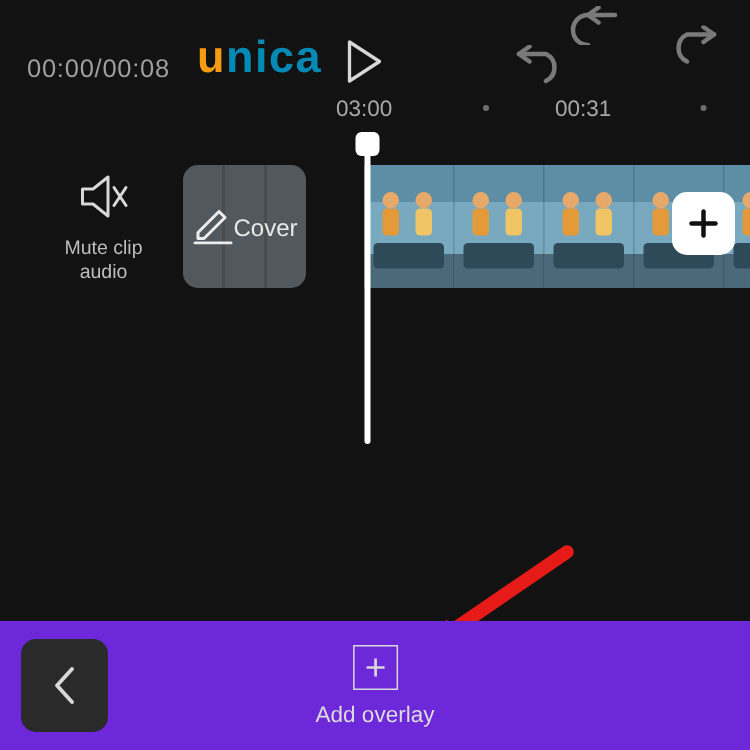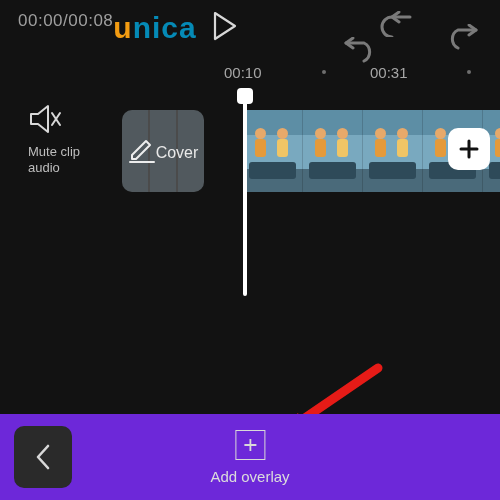--- a/index.html
+++ b/index.html
@@ -1,36 +1,36 @@
 <!DOCTYPE html>
 <html><head>
 <meta charset="utf-8">
 <style>
   * { box-sizing: border-box; margin: 0; padding: 0; }
   html, body { width: 500px; height: 500px; background: #000; overflow: hidden; font-family: -apple-system, Helvetica, Arial, sans-serif; }
   .app { width: 500px; height: 500px; background: #121212; position: relative; color: #d7d7d7; }
 
-  .topbar { display: flex; align-items: flex-start; height: 56px; padding: 11px 18px; background: #121212; }
+  .topbar { display: flex; align-items: flex-end; height: 56px; padding: 0 18px; background: #121212; }
   .timecode { font-size: 17px; color: #9f9f9f; letter-spacing: 0.5px; }
-  .logo { font-weight: 700; font-size: 30px; letter-spacing: 1px; }
+  .logo { margin-left: 18px; font-weight: 700; font-size: 30px; letter-spacing: 1px; }
   .logo .u { color: #f39c12; }
   .logo .ni { color: #058ab6; }
   .logo .c { color: #058ab6; }
   .logo .a { color: #058ab6; }
   .play { margin-left: 14px; display: inline-flex; align-items: center; }
   .spacer { flex: 1; }
   .undo-redo { display: flex; gap: 28px; align-items: center; }
   .ur-svg { display: block; }
 
   .ruler { position: relative; height: 40px; }
   .tick-label { position: absolute; top: 8px; font-size: 15px; color: #a6a6a6; }
   .dot { position: absolute; top: 14px; width: 4px; height: 4px; border-radius: 50%; background: #6e6e6e; }
 
   .timeline { position: relative; height: 120px; }
-  .mute-block { position: absolute; left: 28px; top: 8px; width: 82px; text-align: left; }
+  .mute-block { position: absolute; left: 28px; top: 20px; width: 82px; text-align: center; }
   .mute-label { font-size: 13px; color: #bdbdbd; margin-top: 6px; line-height: 1.25; }
   .cover-thumb { position: absolute; left: 122px; top: 14px; width: 82px; height: 82px; border-radius: 10px; background: #4b4b4b; display: flex; align-items: center; justify-content: center; flex-direction: row; overflow: hidden; }
   .cover-thumb .faded { position: absolute; inset: 0; display: flex; gap: 2px; opacity: 0.22; }
   .cover-thumb .faded span { flex:1; background: #6b8fa3; }
   .cover-label { font-size: 16px; color: #e9e9e9; z-index: 2; margin-top: 4px; }
   .clip-strip { position: absolute; left: 243px; right: 0; top: 14px; height: 82px; background: #4a7b92; display: flex; overflow: hidden; }
   .clip-strip .frame { flex: 0 0 60px; height: 100%; position: relative; background: linear-gradient(#5d8ea5 0 30%, #79a9bf 30% 72%, #4a6a7a 72% 100%); border-right: 1px solid rgba(0,0,0,.15); }
   .frame::before, .frame::after { content:""; position:absolute; background:#e7a96a; border-radius:50%; }
   .frame::before { width:11px; height:11px; left:12px; top:18px; }
   .frame::after  { width:11px; height:11px; left:34px; top:18px; }
@@ -82,21 +82,21 @@
       <span>
         <svg class="ur-svg" width="38" height="26" viewBox="0 0 38 26">
             <path d="M32 6 H14 A10 10 0 0 0 14 24" fill="none" stroke="#7a7a7a" stroke-width="3" stroke-linecap="round"></path>
             <path d="M32 6 l-7 -5 M32 6 l-7 5" fill="none" stroke="#7a7a7a" stroke-width="3" stroke-linecap="round"></path>
           </svg>
       </span>
     </div>
   </div>
 
   <div class="ruler">
-    <span class="tick-label" style="left:224px">00:10</span>
+    <span class="tick-label" style="left:224px">03:00</span>
     <span class="dot" style="left:322px"></span>
     <span class="tick-label" style="left:370px">00:31</span>
     <span class="dot" style="left:467px"></span>
   </div>
 
   <div class="timeline">
     <div class="mute-block">
       <svg width="34" height="30" viewBox="0 0 34 30">
         <path d="M3 10 H10 L20 2 V28 L10 20 H3 Z" fill="none" stroke="#d8d8d8" stroke-width="2" stroke-linejoin="round"></path>
         <line x1="24" y1="9" x2="32" y2="21" stroke="#d8d8d8" stroke-width="2" stroke-linecap="round"></line>

